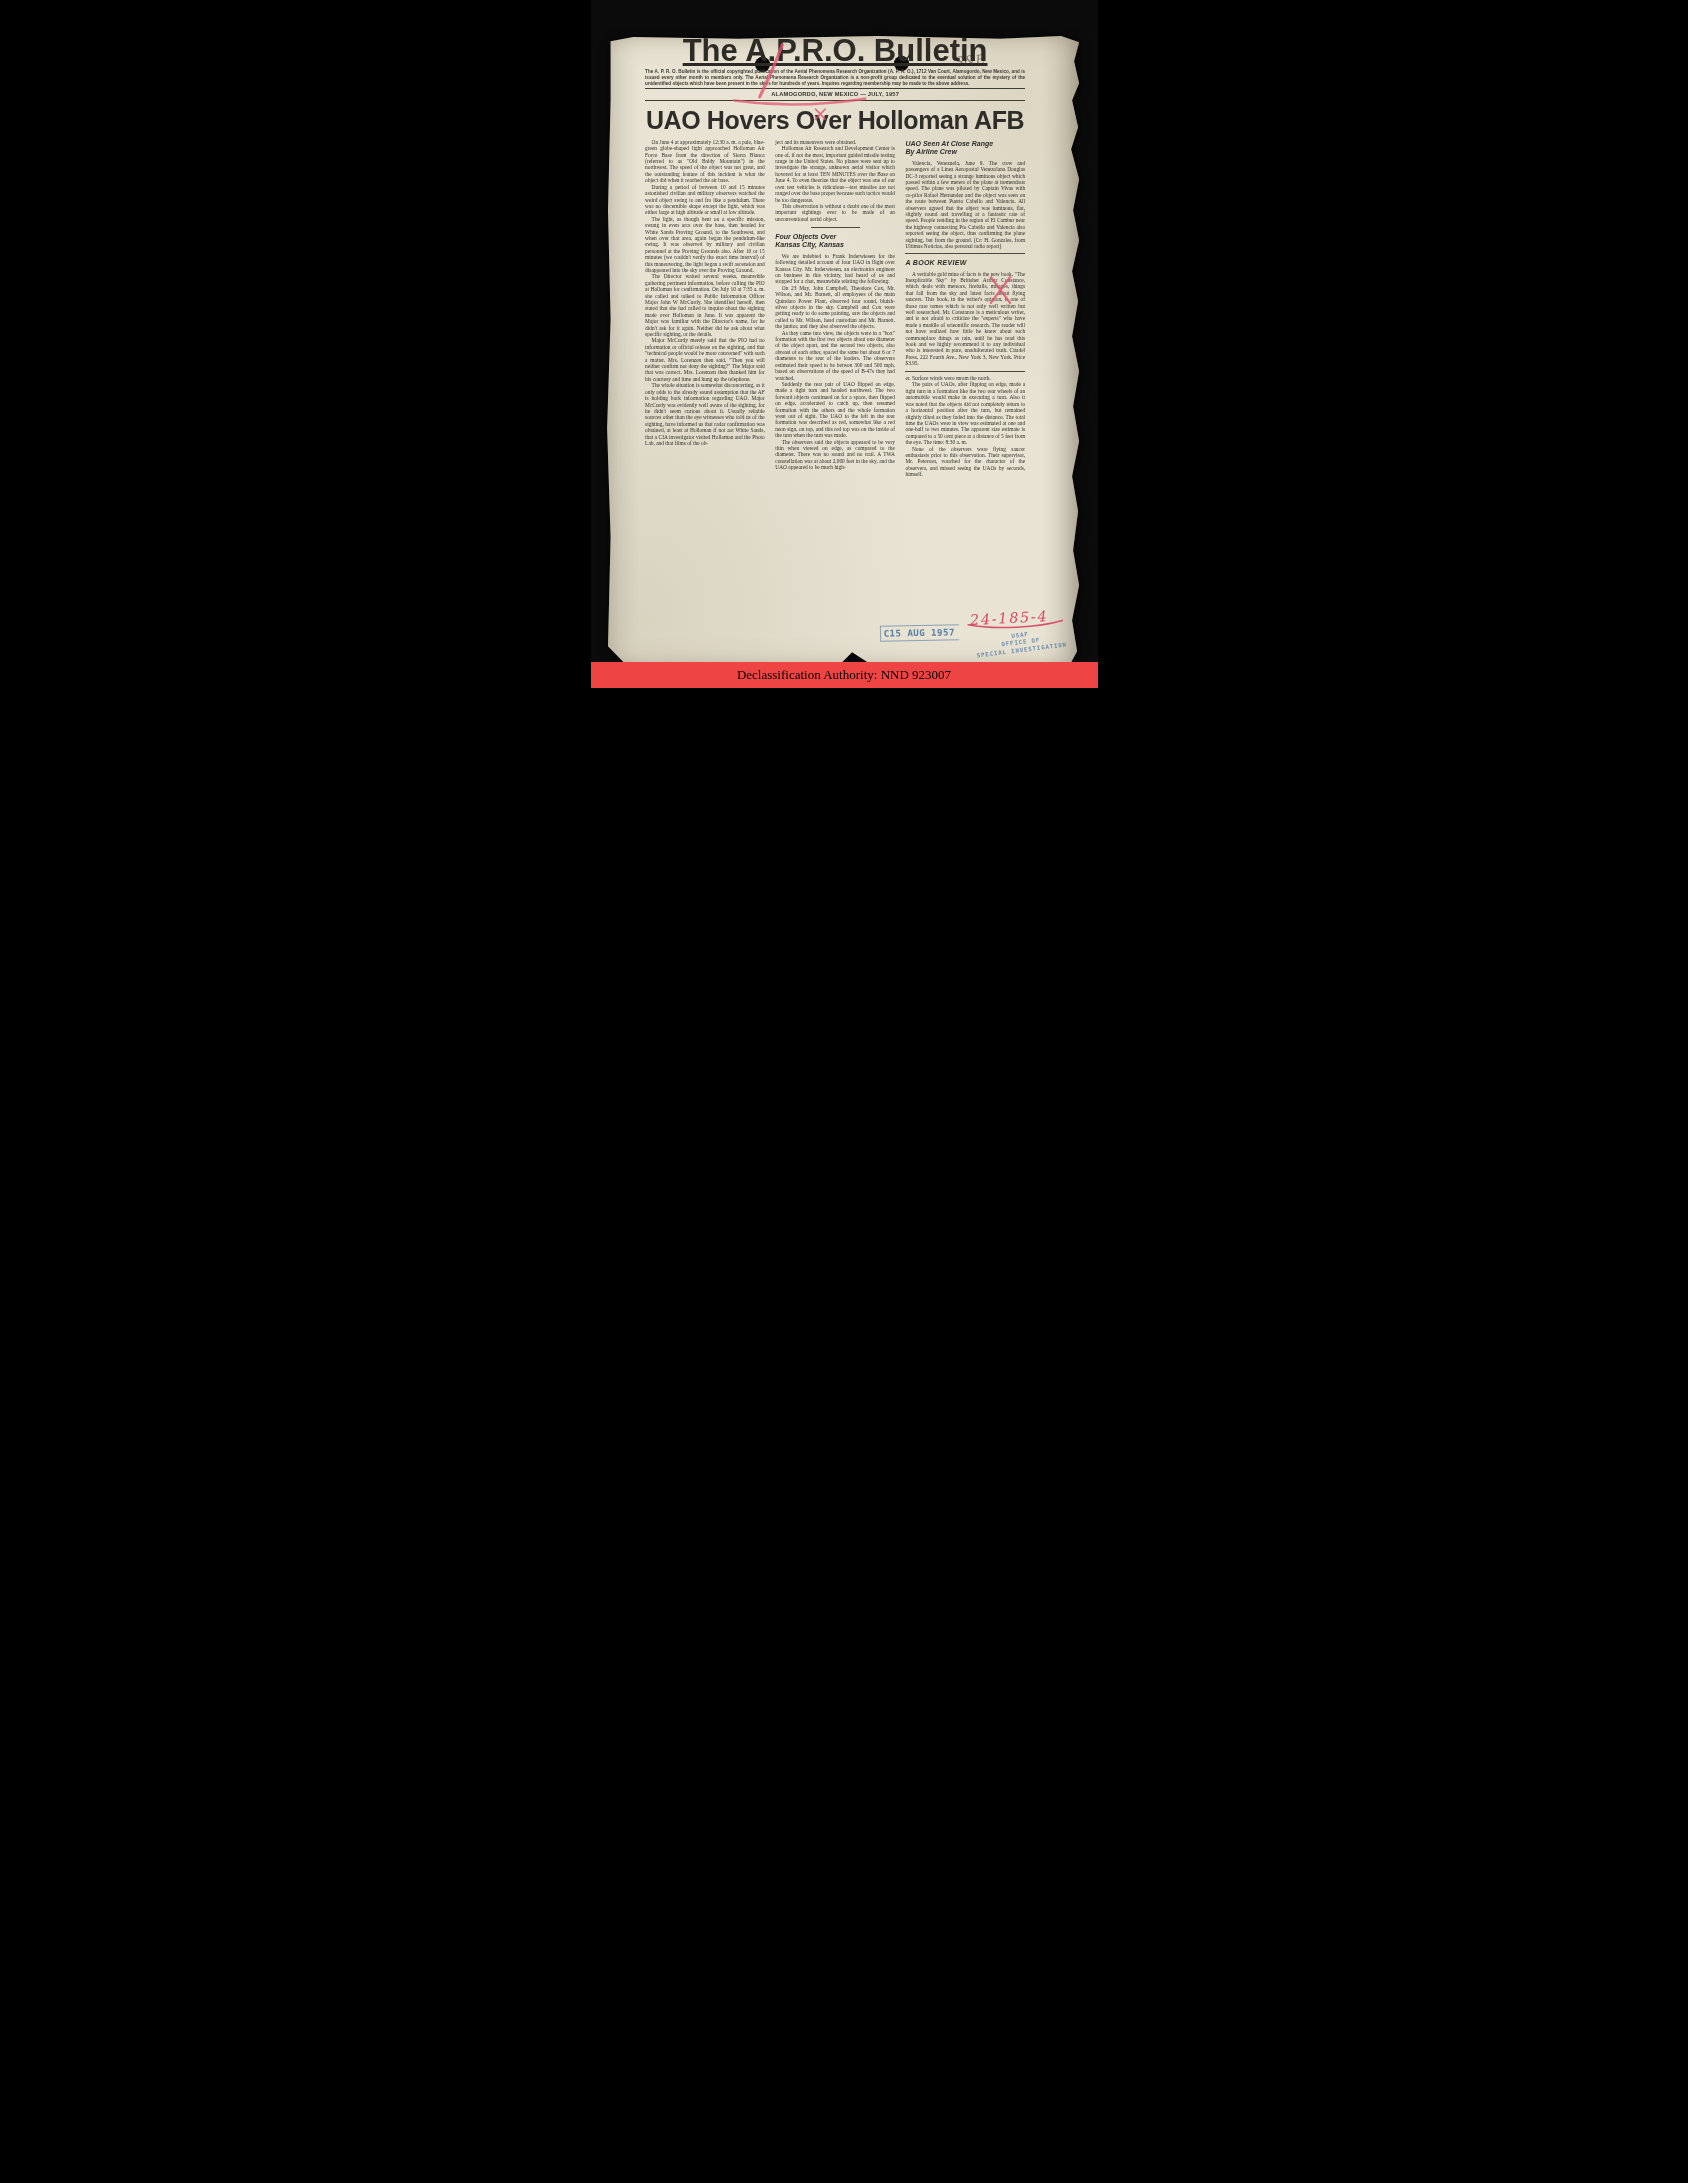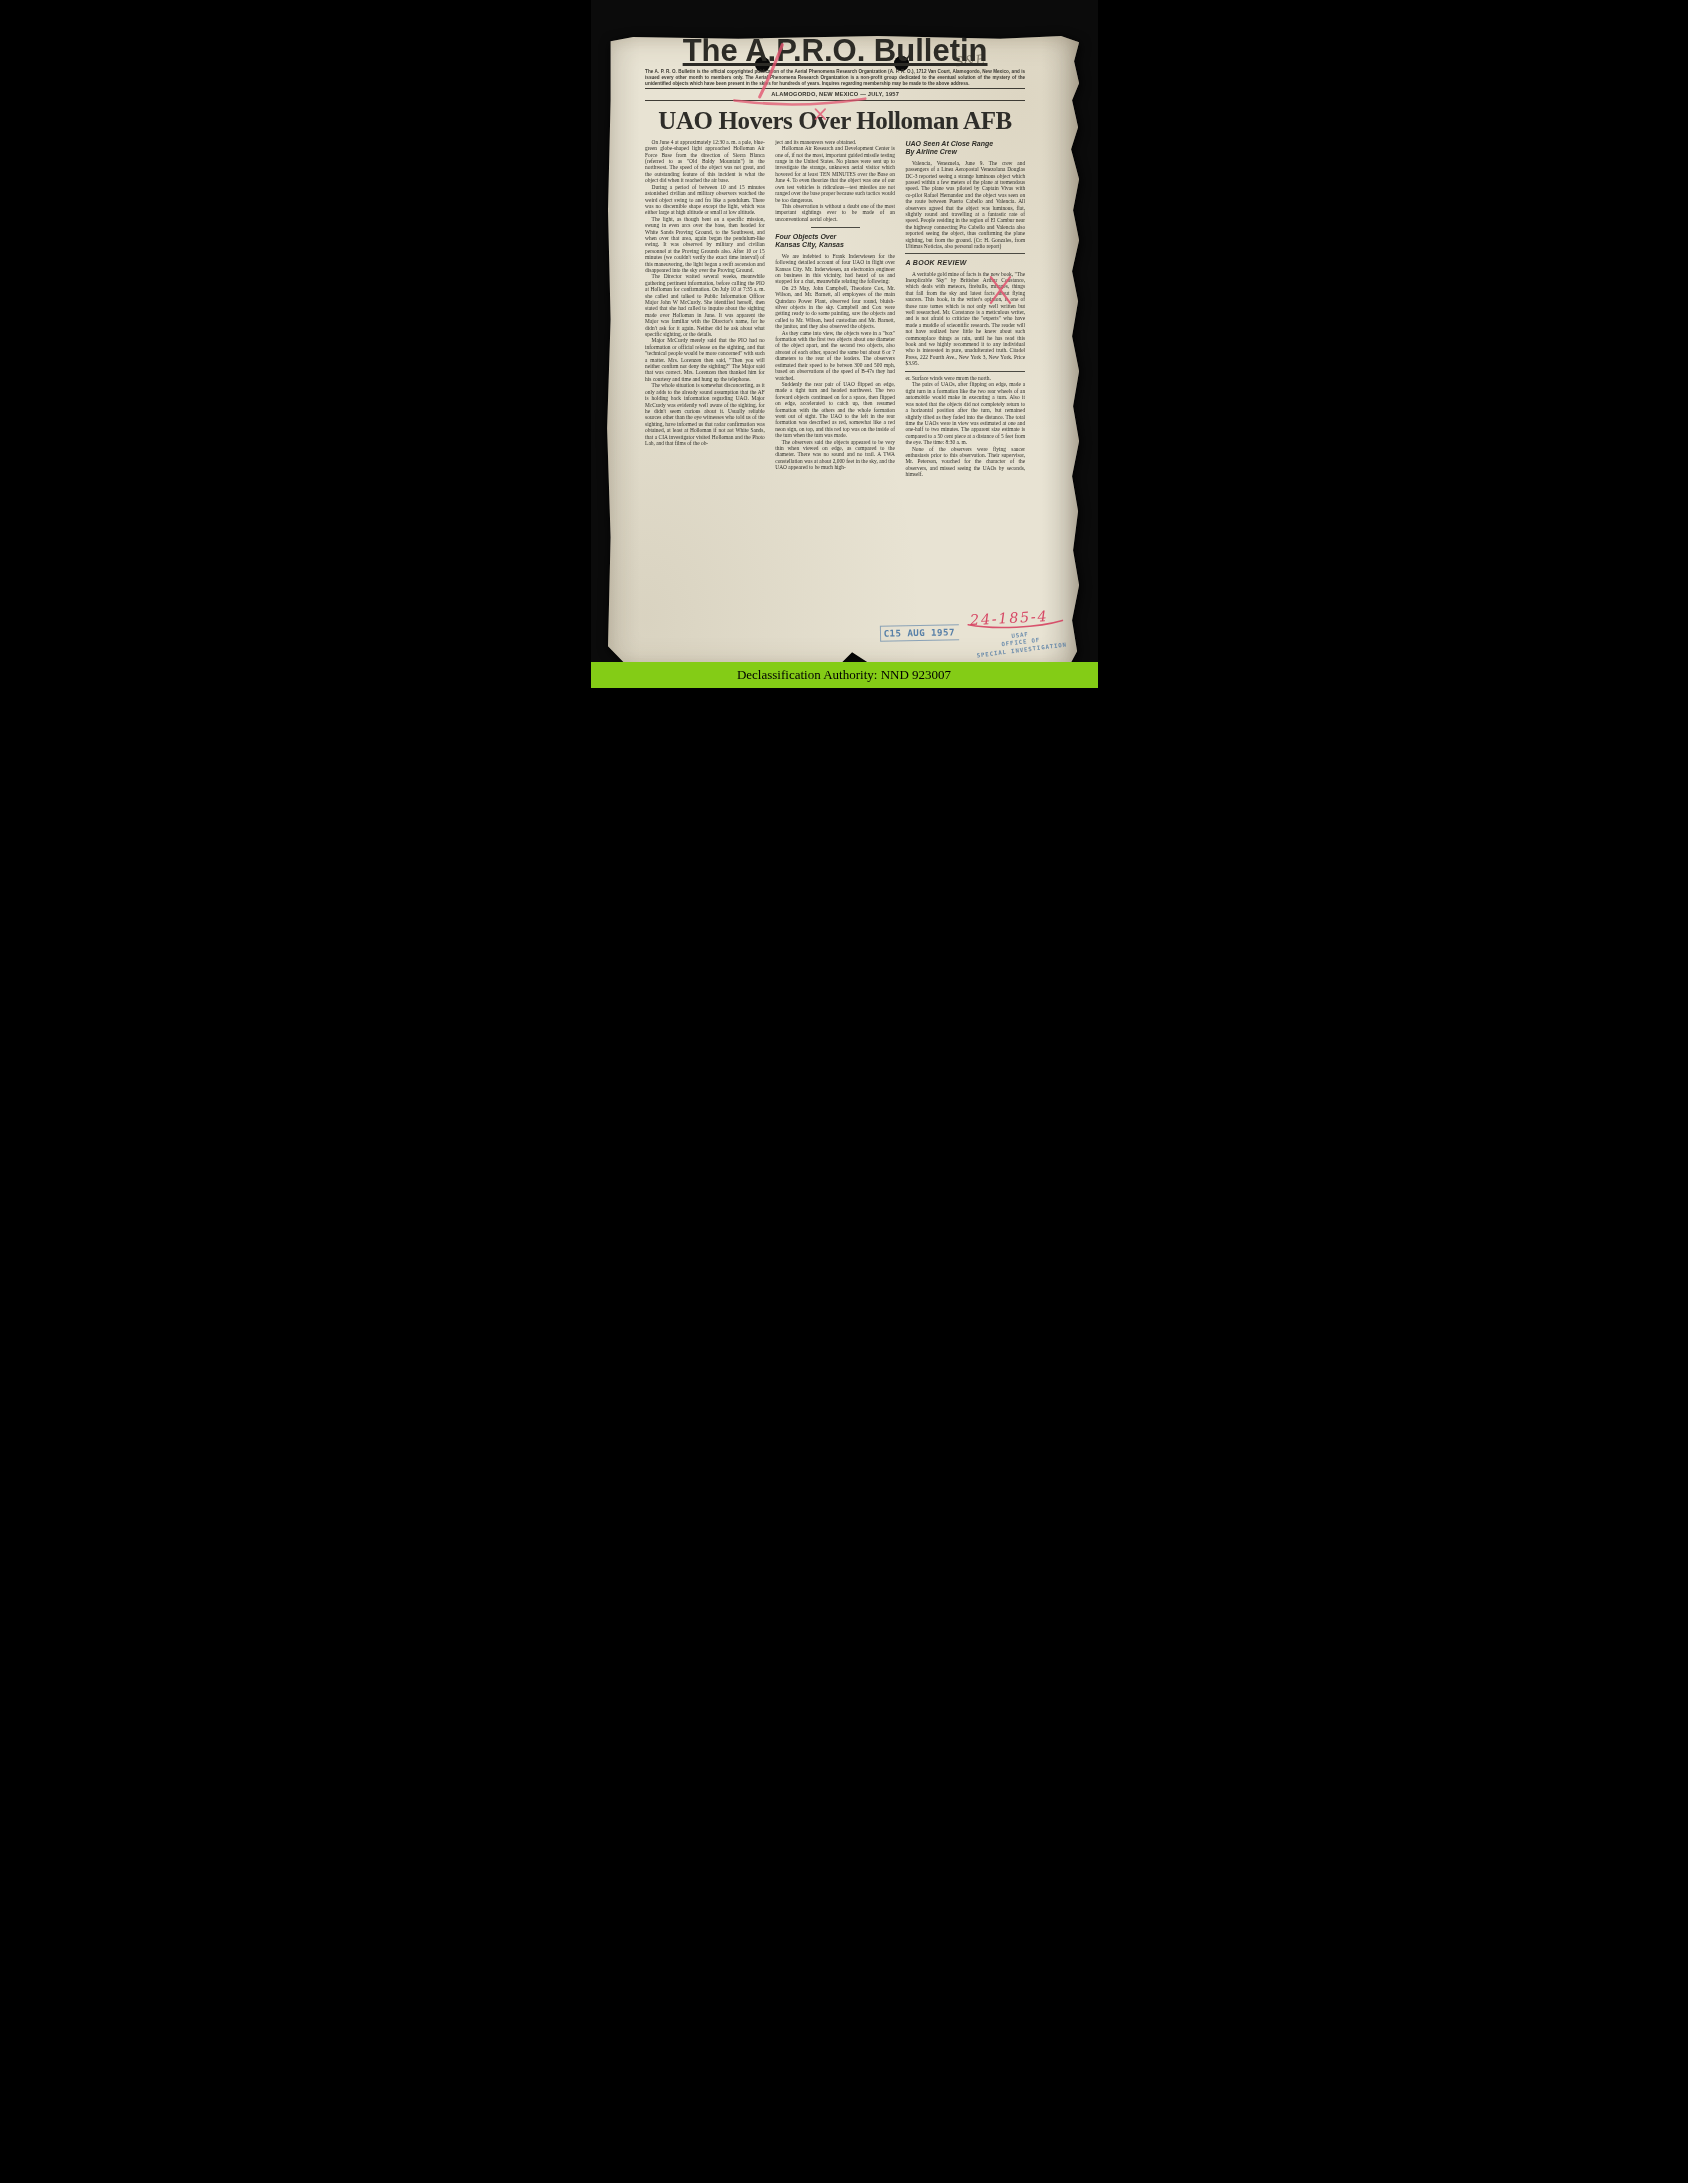--- a/index.html
+++ b/index.html
@@ -62,21 +62,21 @@
   }
   .mast-rule { border: 0; border-top: 0.9px solid #3e3c35; margin: 1.3px 0 0; }
   .dateline {
     text-align: center; padding: 1.7px 0 1.3px;
     font-family: "Liberation Sans", sans-serif; font-weight: 700;
     font-size: 5.7px; letter-spacing: 0.2px; color: #33322c;
   }
 
   .headline {
     margin: 7px 0 6.1px; text-align: center;
-    font-family: Liberation Serif, serif; font-weight: 700;
+    font-family: Liberation Sans, sans-serif; font-weight: 700;
     font-size: 25px; line-height: 1; color: #2e2d29; letter-spacing: -0.4px;
     white-space: nowrap;
   }
 
   .columns { display: flex; gap: 10.5px; height: 461px; overflow: hidden; }
   .col { width: 120px; font-size: 5.4px; line-height: 6.4px; color: #2f2e29; }
   .col p { margin: 0; text-indent: 6.5px; text-align: justify; }
   .col p.noindent { text-indent: 0; }
   .col-heading {
     font-family: "Liberation Sans", sans-serif; font-weight: 700; font-style: italic;
@@ -104,21 +104,21 @@
   }
   .office-stamp {
     position: absolute; left: 357px; top: 597px; width: 114px;
     font-family: "DejaVu Sans Mono", monospace; font-weight: 700;
     font-size: 5.7px; line-height: 7.4px; letter-spacing: 0.9px;
     color: rgba(62,110,160,.72); transform: rotate(-7deg); text-align: center;
   }
 
   .bottom-bar {
     position: absolute; left: 0; right: 0; bottom: 0; height: 26px;
-    background: #84cc16; display: flex; align-items: center; justify-content: center; margin-top: 19px;
+    background: #ef4444; display: flex; align-items: center; justify-content: center; margin-top: 19px;
   }
   .bottom-bar span {
     font-family: "Liberation Serif", serif; font-size: 13px; color: #000;
   }
 </style>
 </head>
 <body>
 
 <div class="stage">
   <div class="paper-wrap">

